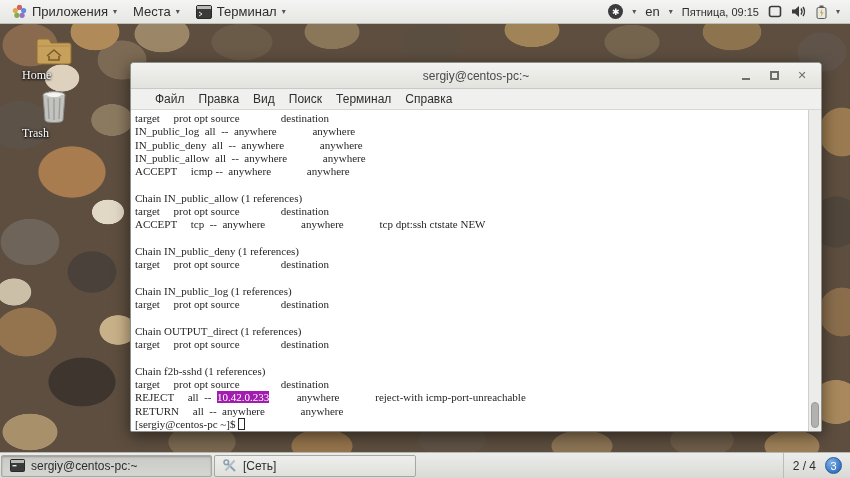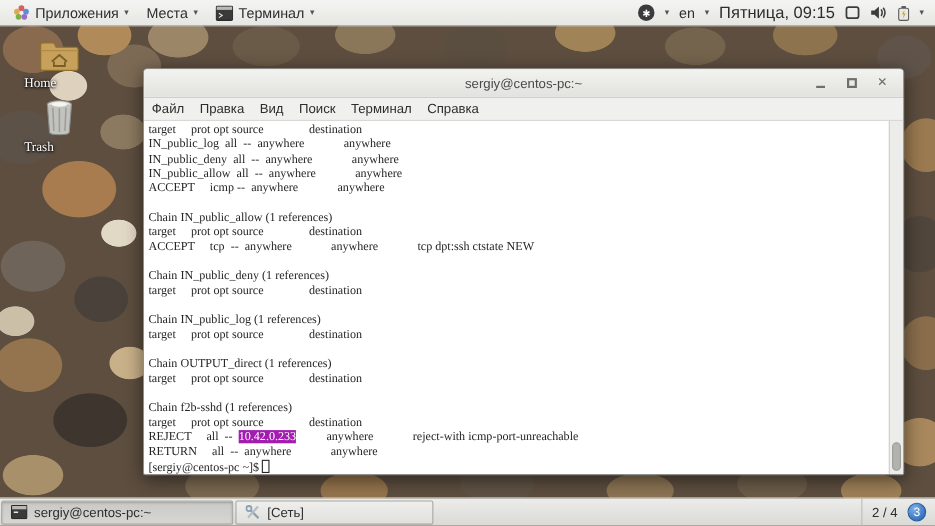--- a/index.html
+++ b/index.html
@@ -50,21 +50,21 @@
   .panel {
     position:absolute; top:0; left:0; right:0; height:24px;
     background:linear-gradient(#f4f4f2,#e6e6e3);
     border-bottom:1px solid #bdbdb9;
     display:flex; align-items:center; font-size:13px; color:#2e2e2e; z-index:30;
   }
   .panel-left { display:flex; align-items:center; height:100%; padding-left:4px; }
   .panel-right { margin-left:auto; display:flex; align-items:center; gap:9px; padding-right:10px; height:100%; }
   .pmenu { display:flex; align-items:center; gap:5px; padding:0 8px; height:100%; cursor:default; }
   .caret { font-size:8px; color:#555; line-height:1; }
-  .clock { font-size:15px; }
+  .clock { font-size:11px; }
   .lang { font-size:13px; }
   .status-circle {
     width:15px; height:15px; border-radius:50%; background:#3b3b3d; color:#fff;
     font-size:9px; display:flex; align-items:center; justify-content:center;
   }
 
   
   .dicon { position:absolute; width:64px; z-index:5;font-family:Liberation Serif, serif; }
   .dicon .lbl { margin-top:2px; font-size:12px; color:#fff; text-shadow:0 1px 2px #000, 0 0 3px #000; }
   .dicon-home { left:22px; top:36px; }
@@ -83,21 +83,21 @@
     display:flex; align-items:center; position:relative;
   }
   .title { position:absolute; left:0; right:0; text-align:center; font-size:12px; color:#4a4a4a; }
   .winbtns { margin-left:auto; display:flex; align-items:center; gap:14px; padding-right:12px; z-index:2; }
   .wbtn { width:14px; height:14px; display:flex; align-items:center; justify-content:center; color:#6e6e6a; }
   .wbtn .min { width:8px; height:2px; background:#6e6e6a; margin-top:6px; }
   .wbtn .max { width:9px; height:9px; border:2px solid #6e6e6a; }
   .wbtn .cls { font-size:11px; line-height:1; color:#6e6e6a; }
   .menubar {
     height:21px; background:#f0f0ee; border-bottom:1px solid #d8d8d4;
-    display:flex; align-items:center; gap:0; font-size:12px; color:#2e2e2e; padding-left:0;
+    display:flex; align-items:center; gap:0; font-size:12px; color:#2e2e2e; padding-left:17px;
   }
   .mitem { padding:0 7px; }
   .tcontent { position:relative; flex:1; background:#fff; overflow:hidden; border-radius:0 0 2px 2px; }
   .tpre {
     font-family:Liberation Serif, serif;
     font-size:11px; line-height:13.3px; color:#262626;
     padding:2px 0 0 4px; white-space:pre;
   }
   .hl { background:#a21caf; color:#fff; }
   .cursor { display:inline-block; width:7px; height:12px; border:1px solid #262626; vertical-align:-2px; }
@@ -112,21 +112,21 @@
     position:absolute; left:0; right:0; bottom:0; height:26px;
     background:linear-gradient(#ececea,#d9d9d6);
     border-top:1px solid #b5b5b1;
     display:flex; align-items:center; z-index:30; font-size:12px; color:#2e2e2e;
   }
   .taskbtn {
     height:22px; margin:0 1px; display:flex; align-items:center; gap:6px;
     border:1px solid #a7a7a3; border-radius:2px; padding:0 8px; width:211px;
   }
   .taskbtn.active { background:linear-gradient(#c9c9c6,#d6d6d3); box-shadow:inset 0 1px 2px rgba(0,0,0,.25); }
-  .taskbtn.idle { background:linear-gradient(#eeeeec,#e0e0dd); width:180px; }
+  .taskbtn.idle { background:linear-gradient(#eeeeec,#e0e0dd); width:202px; }
   .task-label { white-space:nowrap; overflow:hidden; }
   .tb-right { margin-left:auto; display:flex; align-items:center; gap:9px; padding-right:8px; height:100%;border-radius:10px; }
   .tb-sep { width:1px; height:100%; background:#bcbcb8; }
   .pager { font-size:12px; color:#2e2e2e; }
   .badge {
     width:17px; height:17px; border-radius:50%;
     background:radial-gradient(circle at 35% 30%, #7fb0e8, #3d79c2 65%, #2a5da0);
     color:#fff; font-size:11px; display:flex; align-items:center; justify-content:center;
     border:1px solid #2a5da0;
   }

